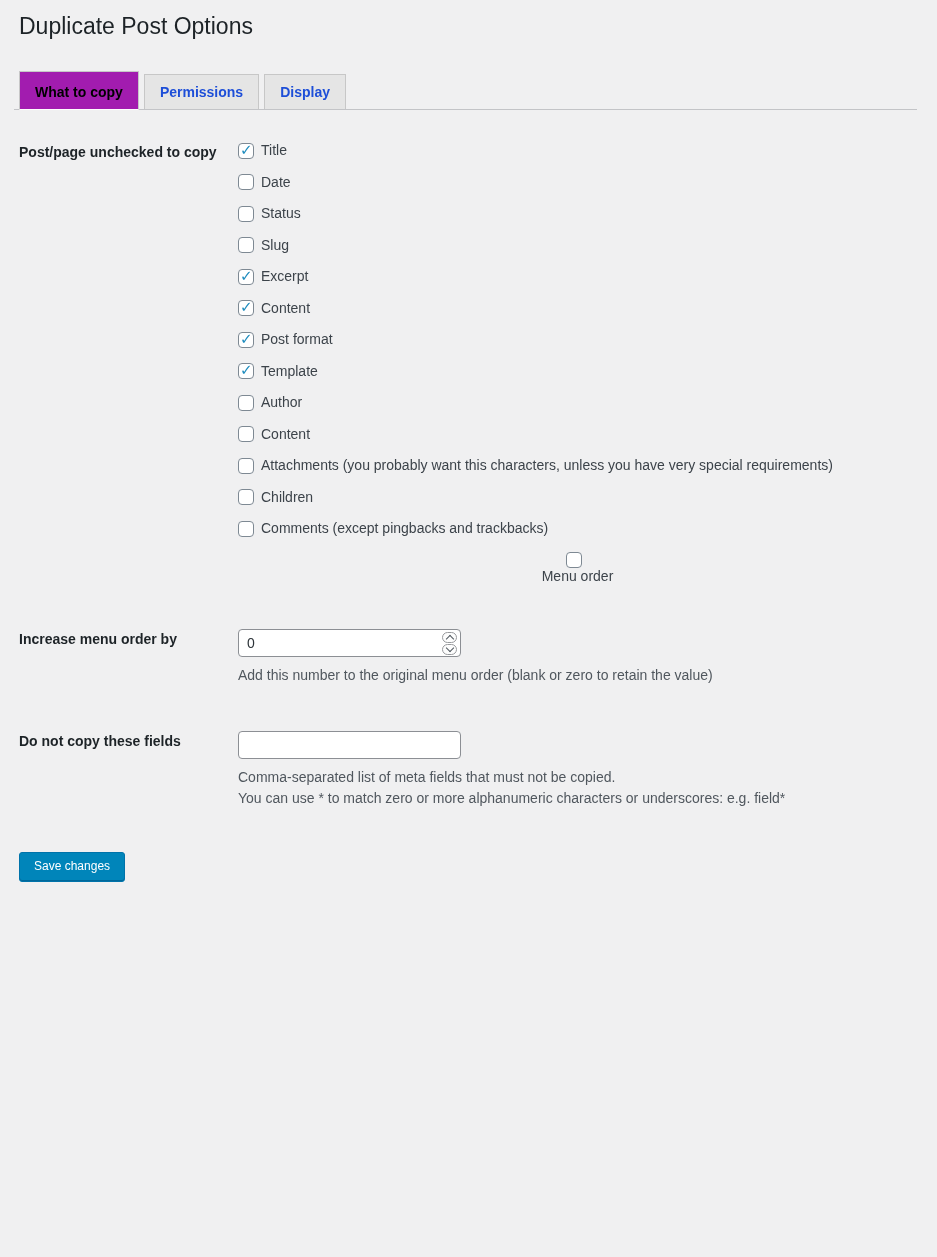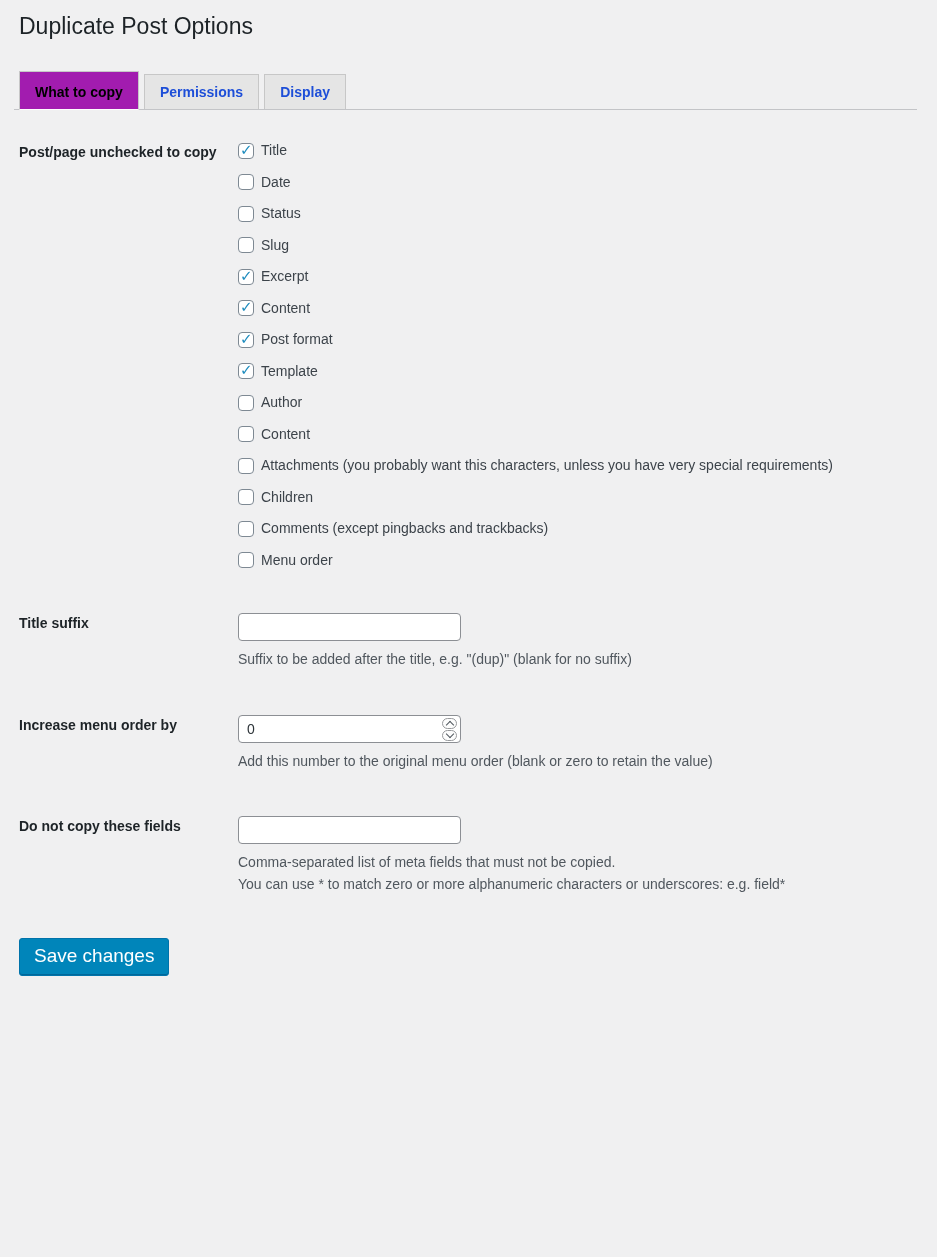--- a/index.html
+++ b/index.html
@@ -67,21 +67,21 @@
   }
   .row-content { flex: 1; min-width: 0; }
 
   
   .checkbox-row {
     display: flex;
     align-items: center;
     margin-bottom: 14px;
     cursor: pointer;
   }
-  .checkbox-row:last-child { margin-bottom: 0; }
+  .checkbox-row:last-child { margin-bottom: 0; flex-direction: column; }
   .checkbox {
     width: 16px; height: 16px;
     flex: 0 0 16px;
     background: #fff;
     border: 1px solid #7e8993;
     border-radius: 4px;
     margin-right: 7px;
     position: relative;
     display: inline-block;
   }
@@ -174,21 +174,21 @@
 
   
   .save-button {
     margin: 22px 0 0 19px;
     display: inline-block;
     background: #0085ba;
     border: 1px solid #0073aa;
     box-shadow: inset 0 -1px 0 #006799;
     border-radius: 3px;
     color: #fff;
-    font-size: 19px;
+    font-size: 12px;
     font-family: inherit;
     padding: 6px 14px 7px 14px;
     cursor: pointer;
     line-height: 1.2;
   }
 </style>
 </head>
 <body>
 
 <div class="wrap">
@@ -260,29 +260,20 @@
             <span class="checkbox-label">Comments (except pingbacks and trackbacks)</span>
           </div>
           <div class="checkbox-row">
             <span class="checkbox"></span>
             <span class="checkbox-label">Menu order</span>
           </div>
         </div>
     </div>
 
 
-    <div class="form-row">
-      <div class="row-label">Title suffix</div>
-      <div class="row-content">
-        <div class="text-input">
-          <input type="text" value="" style="">
-        </div>
-        <div class="description">Suffix to be added after the title, e.g. "(dup)" (blank for no suffix)</div>
-      </div>
-    </div>
 
     <div class="form-row">
       <div class="row-label">Increase menu order by</div>
       <div class="row-content">
         <div class="text-input">
           <input type="text" value="0" style="">
           <span class="spinner">
             <span class="spin-btn up"></span>
             <span class="spin-btn down"></span>
           </span>

